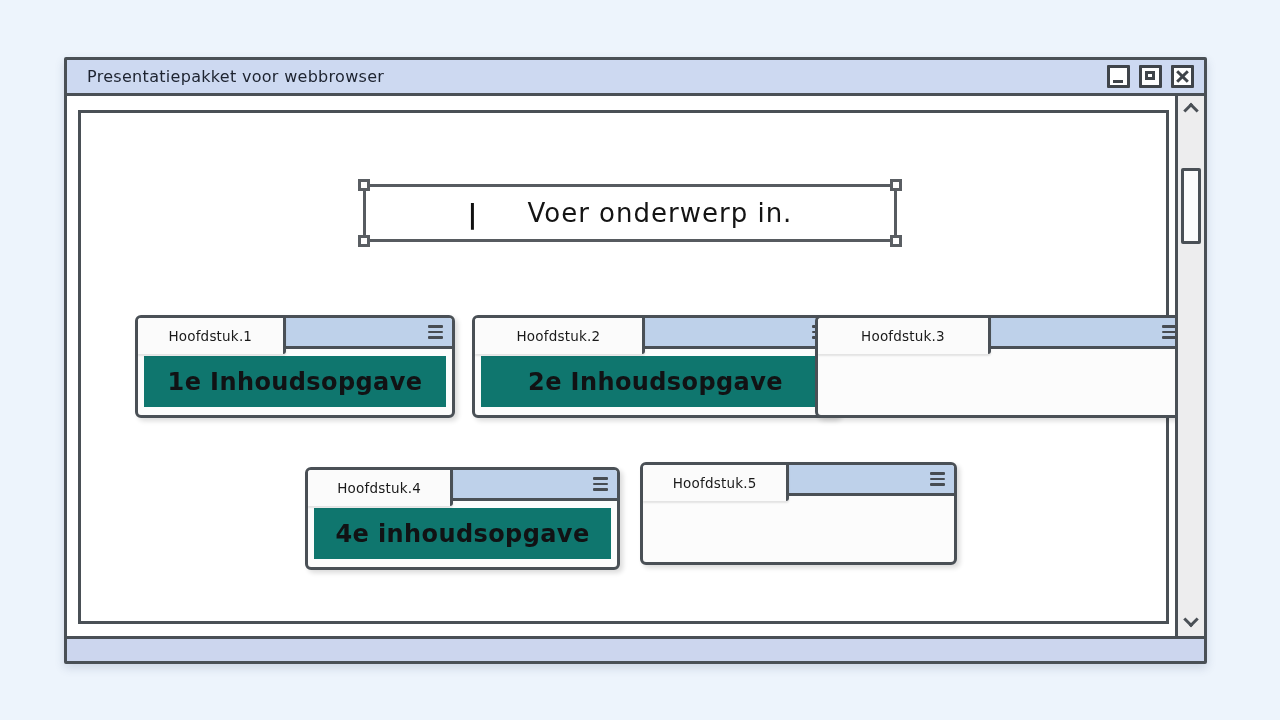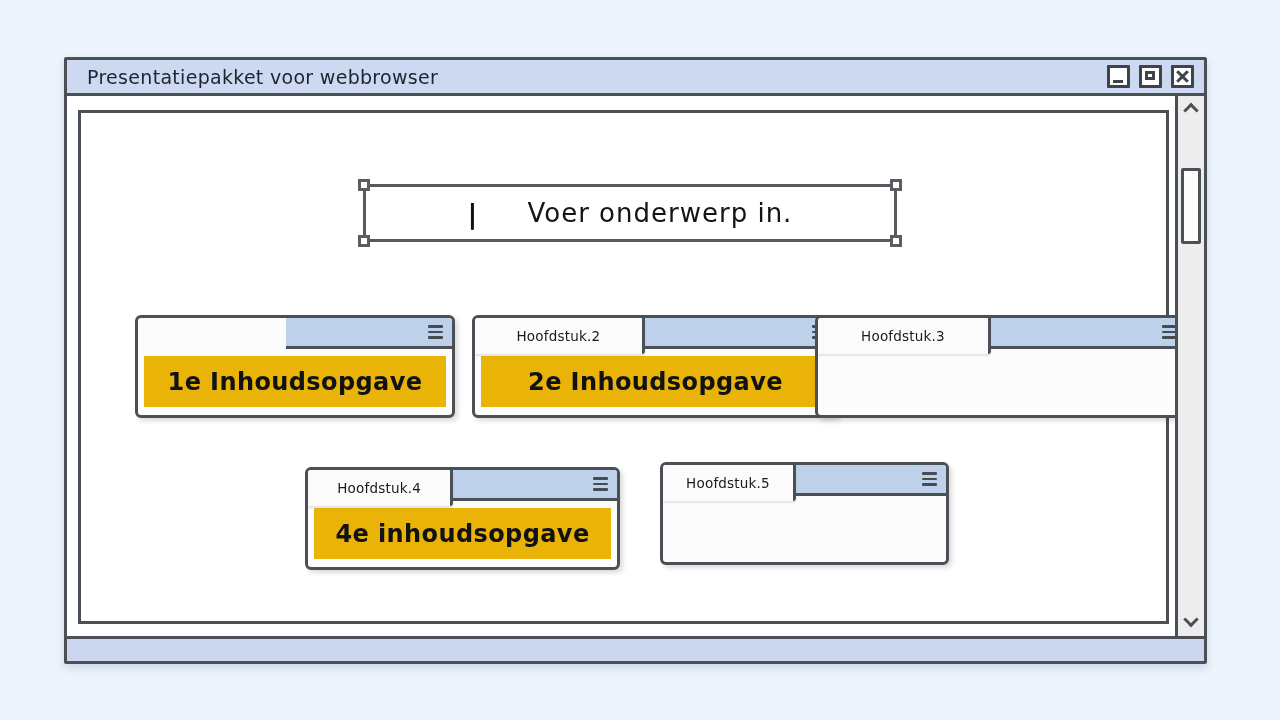--- a/index.html
+++ b/index.html
@@ -21,21 +21,21 @@
   }
 
   .titlebar {
     height:36px; flex:0 0 auto;
     background:#cdd9f1;
     border-bottom:3px solid #4a5056;
     display:flex; align-items:center;
     padding:0 10px 0 20px;
   }
   .titlebar .title {
-    font-size:19px; letter-spacing:.3px; color:#1d2330;
+    font-size:16px; letter-spacing:.3px; color:#1d2330;
   }
   .controls { margin-left:auto; display:flex; gap:9px; align-items:center; }
   .ctrl {
     width:23px; height:23px; background:#fff;
     border:3px solid #3f444a; border-radius:1px;
     position:relative; cursor:default;
   }
   .ctrl .g-min { position:absolute; left:3px; bottom:2px; width:10px; height:3px; background:#3f444a; }
   .ctrl .g-max { position:absolute; left:3px; top:3px; width:10px; height:9px; border:3px solid #3f444a; }
   .ctrl .g-close-a, .ctrl .g-close-b {
@@ -118,21 +118,21 @@
     background:#bed1ea;
     border-bottom:3px solid #4a5056;
     border-radius:0 3px 0 0;
     display:flex; align-items:center; justify-content:flex-end;
     padding-right:9px;
   }
   .burger { display:flex; flex-direction:column; gap:2.5px; cursor:pointer; }
   .burger i { display:block; width:15px; height:2.8px; background:#474c52; border-radius:1px; }
   .card-content {
     position:absolute; left:6px; right:6px; top:38px; bottom:8px;
-    background:#eab308;
+    background:#0f766e;
     display:flex; align-items:center; justify-content:center;
   }
   .card-content .content-label {
     font-size:24px; font-weight:600; letter-spacing:.4px; color:#111214;
   }
 </style>
 </head>
 <body>
 
 <div class="window">
@@ -167,20 +167,23 @@
         </div>
 
         <div class="card" style="left:54px; top:202px; width:320px;">
           <div class="card-bluebar">
             <div class="burger">
                 <i></i>
                 <i></i>
                 <i></i>
               </div>
           </div>
+          <div class="card-tab">
+            <span class="tab-label">Hoofdstuk.1</span>
+          </div>
           <div class="card-content">
             <span class="content-label">1e Inhoudsopgave</span>
           </div>
         </div>
 
         <div class="card" style="left:391px; top:202px; width:367px;">
           <div class="card-bluebar">
             <div class="burger">
                 <i></i>
                 <i></i>
@@ -217,21 +220,21 @@
               </div>
           </div>
           <div class="card-tab">
             <span class="tab-label">Hoofdstuk.4</span>
           </div>
           <div class="card-content">
             <span class="content-label">4e inhoudsopgave</span>
           </div>
         </div>
 
-        <div class="card" style="left:579px; top:349px; width:289px;">
+        <div class="card" style="left:559px; top:349px; width:317px;">
           <div class="card-bluebar">
             <div class="burger">
                 <i></i>
                 <i></i>
                 <i></i>
               </div>
           </div>
           <div class="card-tab">
             <span class="tab-label">Hoofdstuk.5</span>
           </div>

